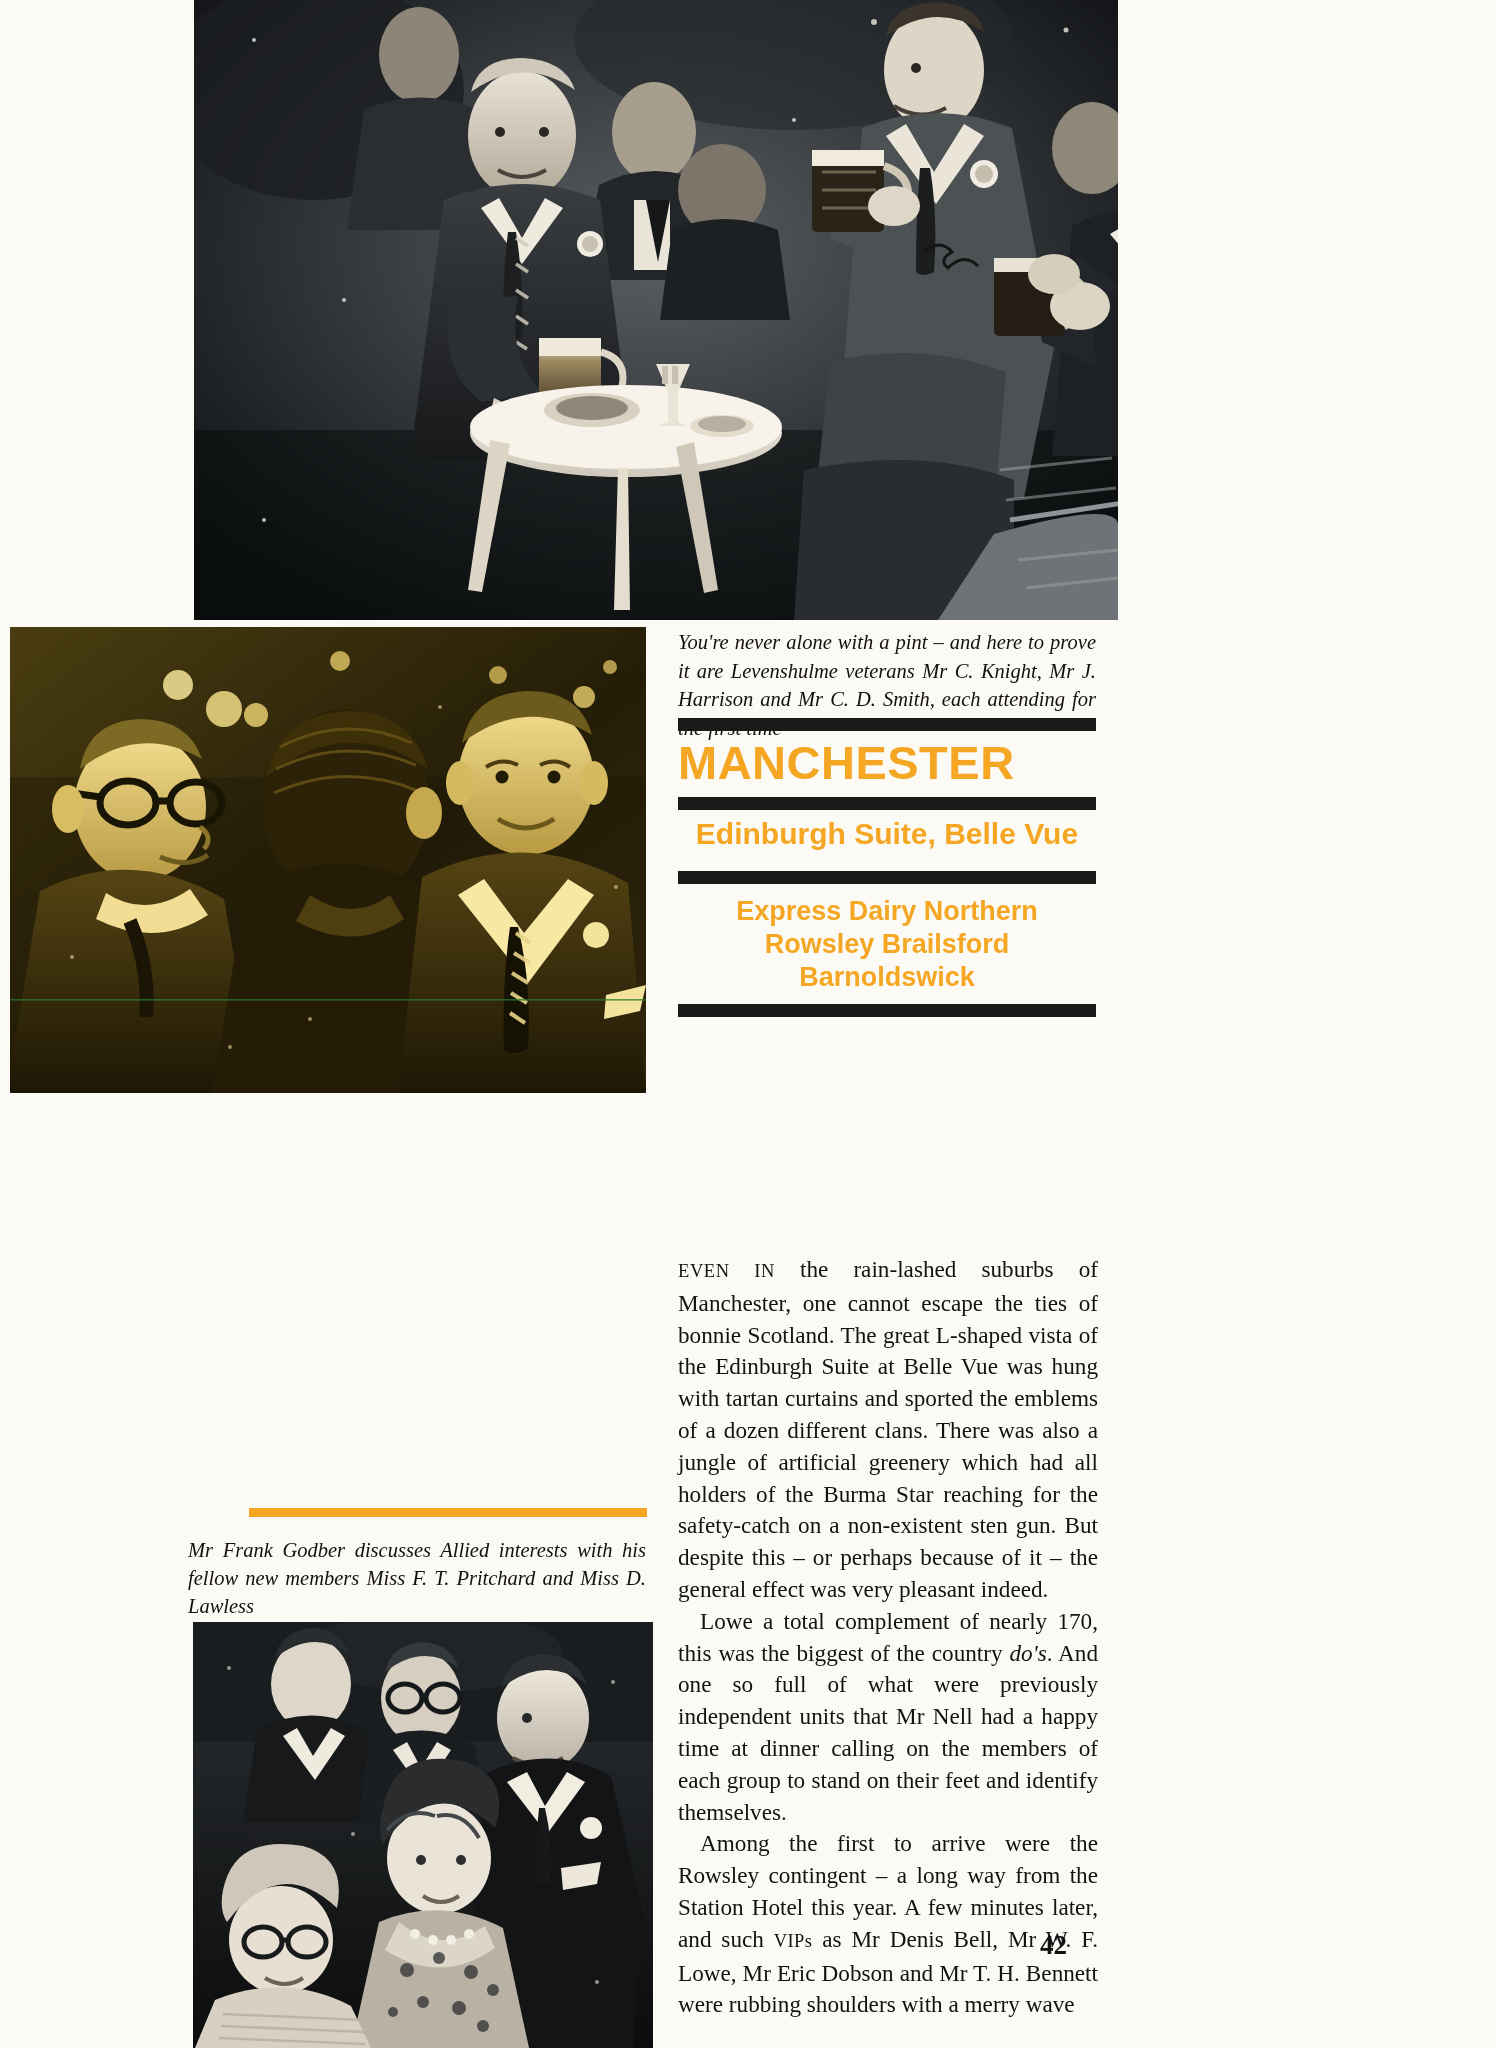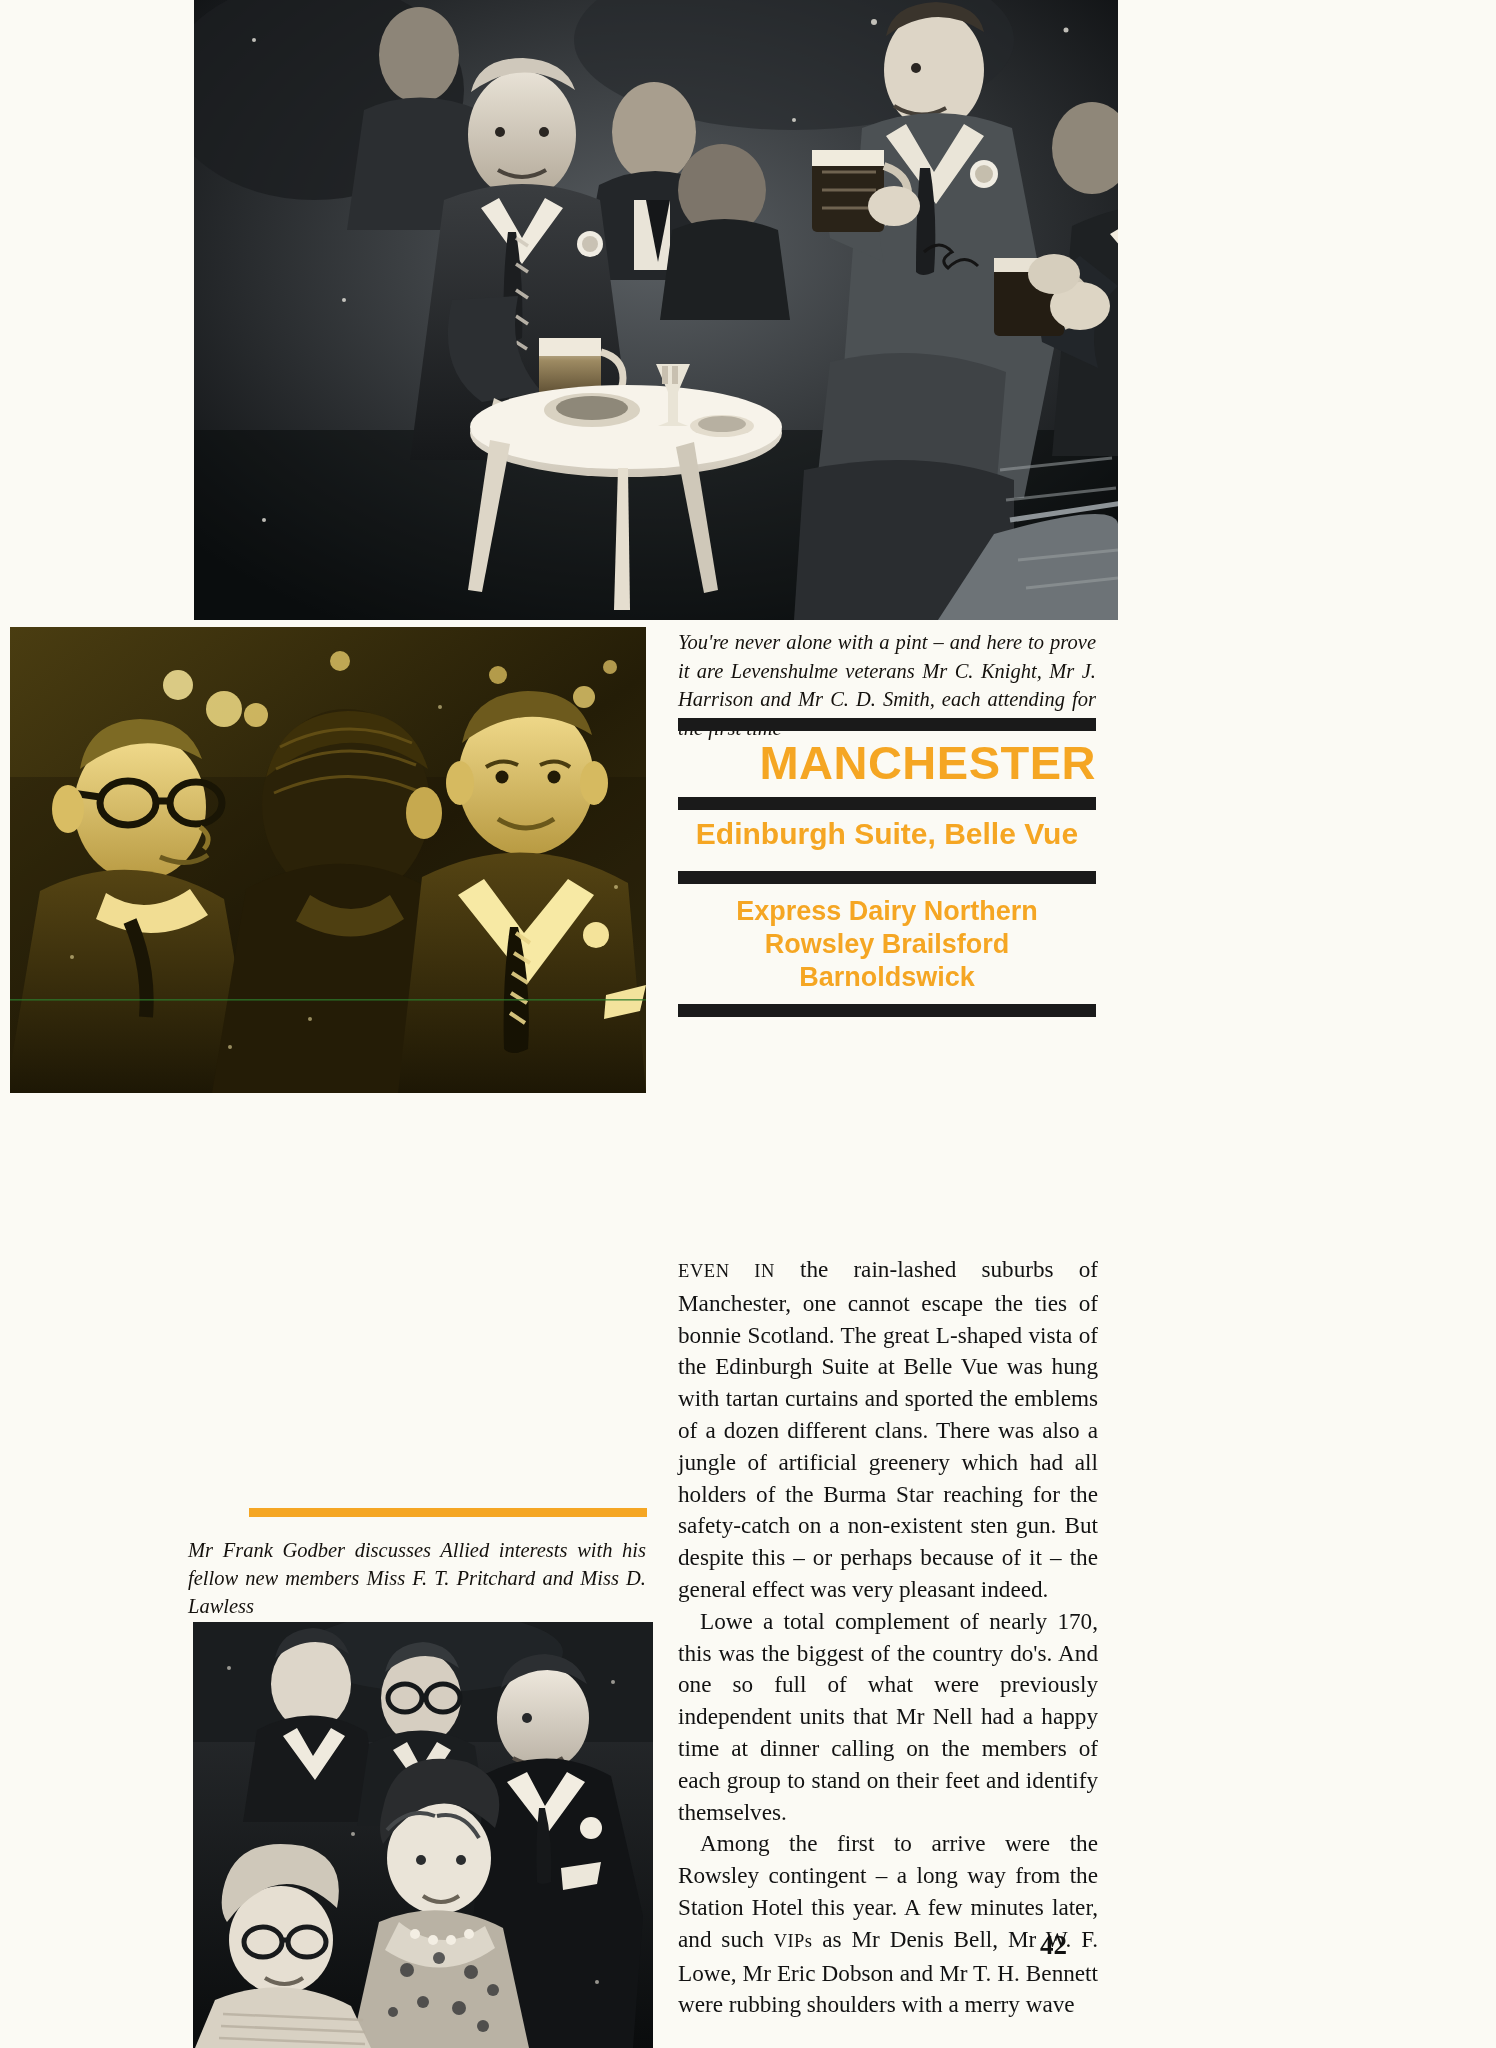--- a/index.html
+++ b/index.html
@@ -61,21 +61,21 @@
 
   
   .headbox{position:absolute;left:678px;top:718px;width:418px;}
   .hrule{height:13px;background:#1a1a1a;width:100%;}
   .headline-main{
     font-family:"Liberation Sans", sans-serif;
     font-weight:bold;
     font-size:47px;
     letter-spacing:0.5px;
     color:#f5a623;
-    text-align:right;
+    text-align:left;
     line-height:54px;
     padding:5px 0 7px 0;
   }
   .headline-sub{
     font-family:"Liberation Sans", sans-serif;
     font-weight:bold;
     font-size:30px;
     color:#f5a623;
     text-align:center;
     line-height:38px;
@@ -98,21 +98,21 @@
     font-family:"Liberation Serif", serif;
     font-size:23.2px;
     line-height:31.8px;
     color:#121212;
     text-align:justify;
     text-justify:inter-word;
   }
   .body-text p{margin:0;text-indent:22px;}
   .body-text p.first{text-indent:0;}
   .sc{font-size:18.5px;letter-spacing:0.6px;}
-  .it{margin-top:28px;}
+  .it{font-style:italic;margin-top:28px;}
   .vips{font-size:18.5px;letter-spacing:0.4px;}
 
   .pageno{
     position:absolute;left:1040px;top:1930px;
     font-family:"Liberation Serif", serif;
     font-weight:bold;font-size:27px;color:#111;
   }
 </style>
 </head>
 <body>

